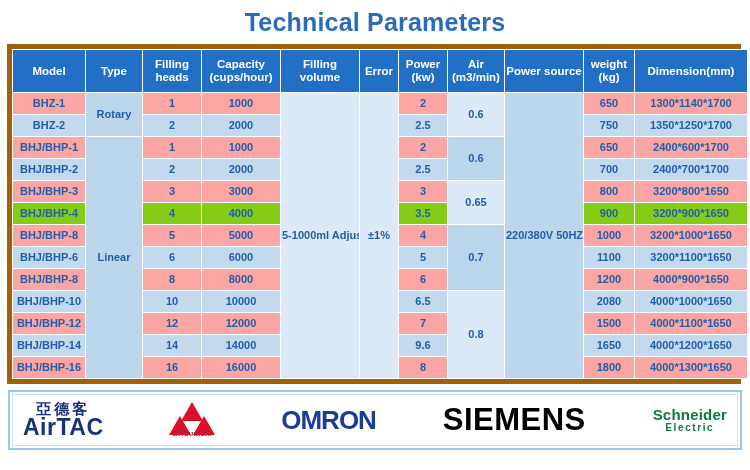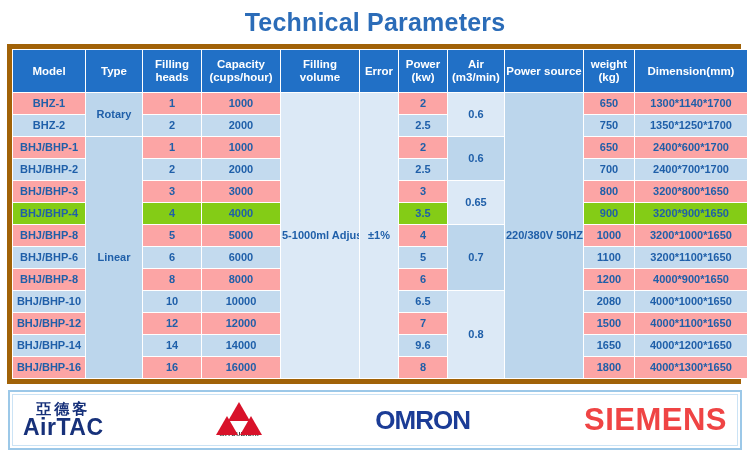--- a/index.html
+++ b/index.html
@@ -117,21 +117,21 @@
   }
   .lg-mitsu .mark i.t{left:11px;top:-2px;}
   .lg-mitsu .mark i.l{left:-1px;top:12px;}
   .lg-mitsu .mark i.r{left:23px;top:12px;}
   .lg-mitsu .nm{font-size:6px;font-weight:bold;color:#1a1a1a;letter-spacing:.5px;margin-top:1px;}
   .lg-omron{
     font-size:26px;font-weight:bold;color:#1B3C96;
     letter-spacing:-1px;
   }
   .lg-siemens{
-    font-size:31px;font-weight:bold;color:#ef4444;
+    font-size:31px;font-weight:bold;color:#000000;
     letter-spacing:.5px;
   }
   .lg-schneider{flex-direction:column;line-height:1.05;}
   .lg-schneider .s1{font-size:15px;font-weight:bold;color:#0C7A3D;letter-spacing:.2px;}
   .lg-schneider .s2{font-size:10px;font-weight:bold;color:#0C7A3D;letter-spacing:1.6px;}
 </style>
 </head>
 <body>
 
 <div class="page">
@@ -302,17 +302,21 @@
             <i class="l"></i>
             <i class="r"></i>
         </span>
         <span class="nm">MITSUBISHI</span>
       </div>
 
       <div class="logo lg-omron">OMRON</div>
 
       <div class="logo lg-siemens">SIEMENS</div>
 
+      <div class="logo lg-schneider">
+        <span class="s1">Schneider</span>
+        <span class="s2">Electric</span>
+      </div>
 
     </div>
   </div>
 
 </div>
 
 </body></html>

